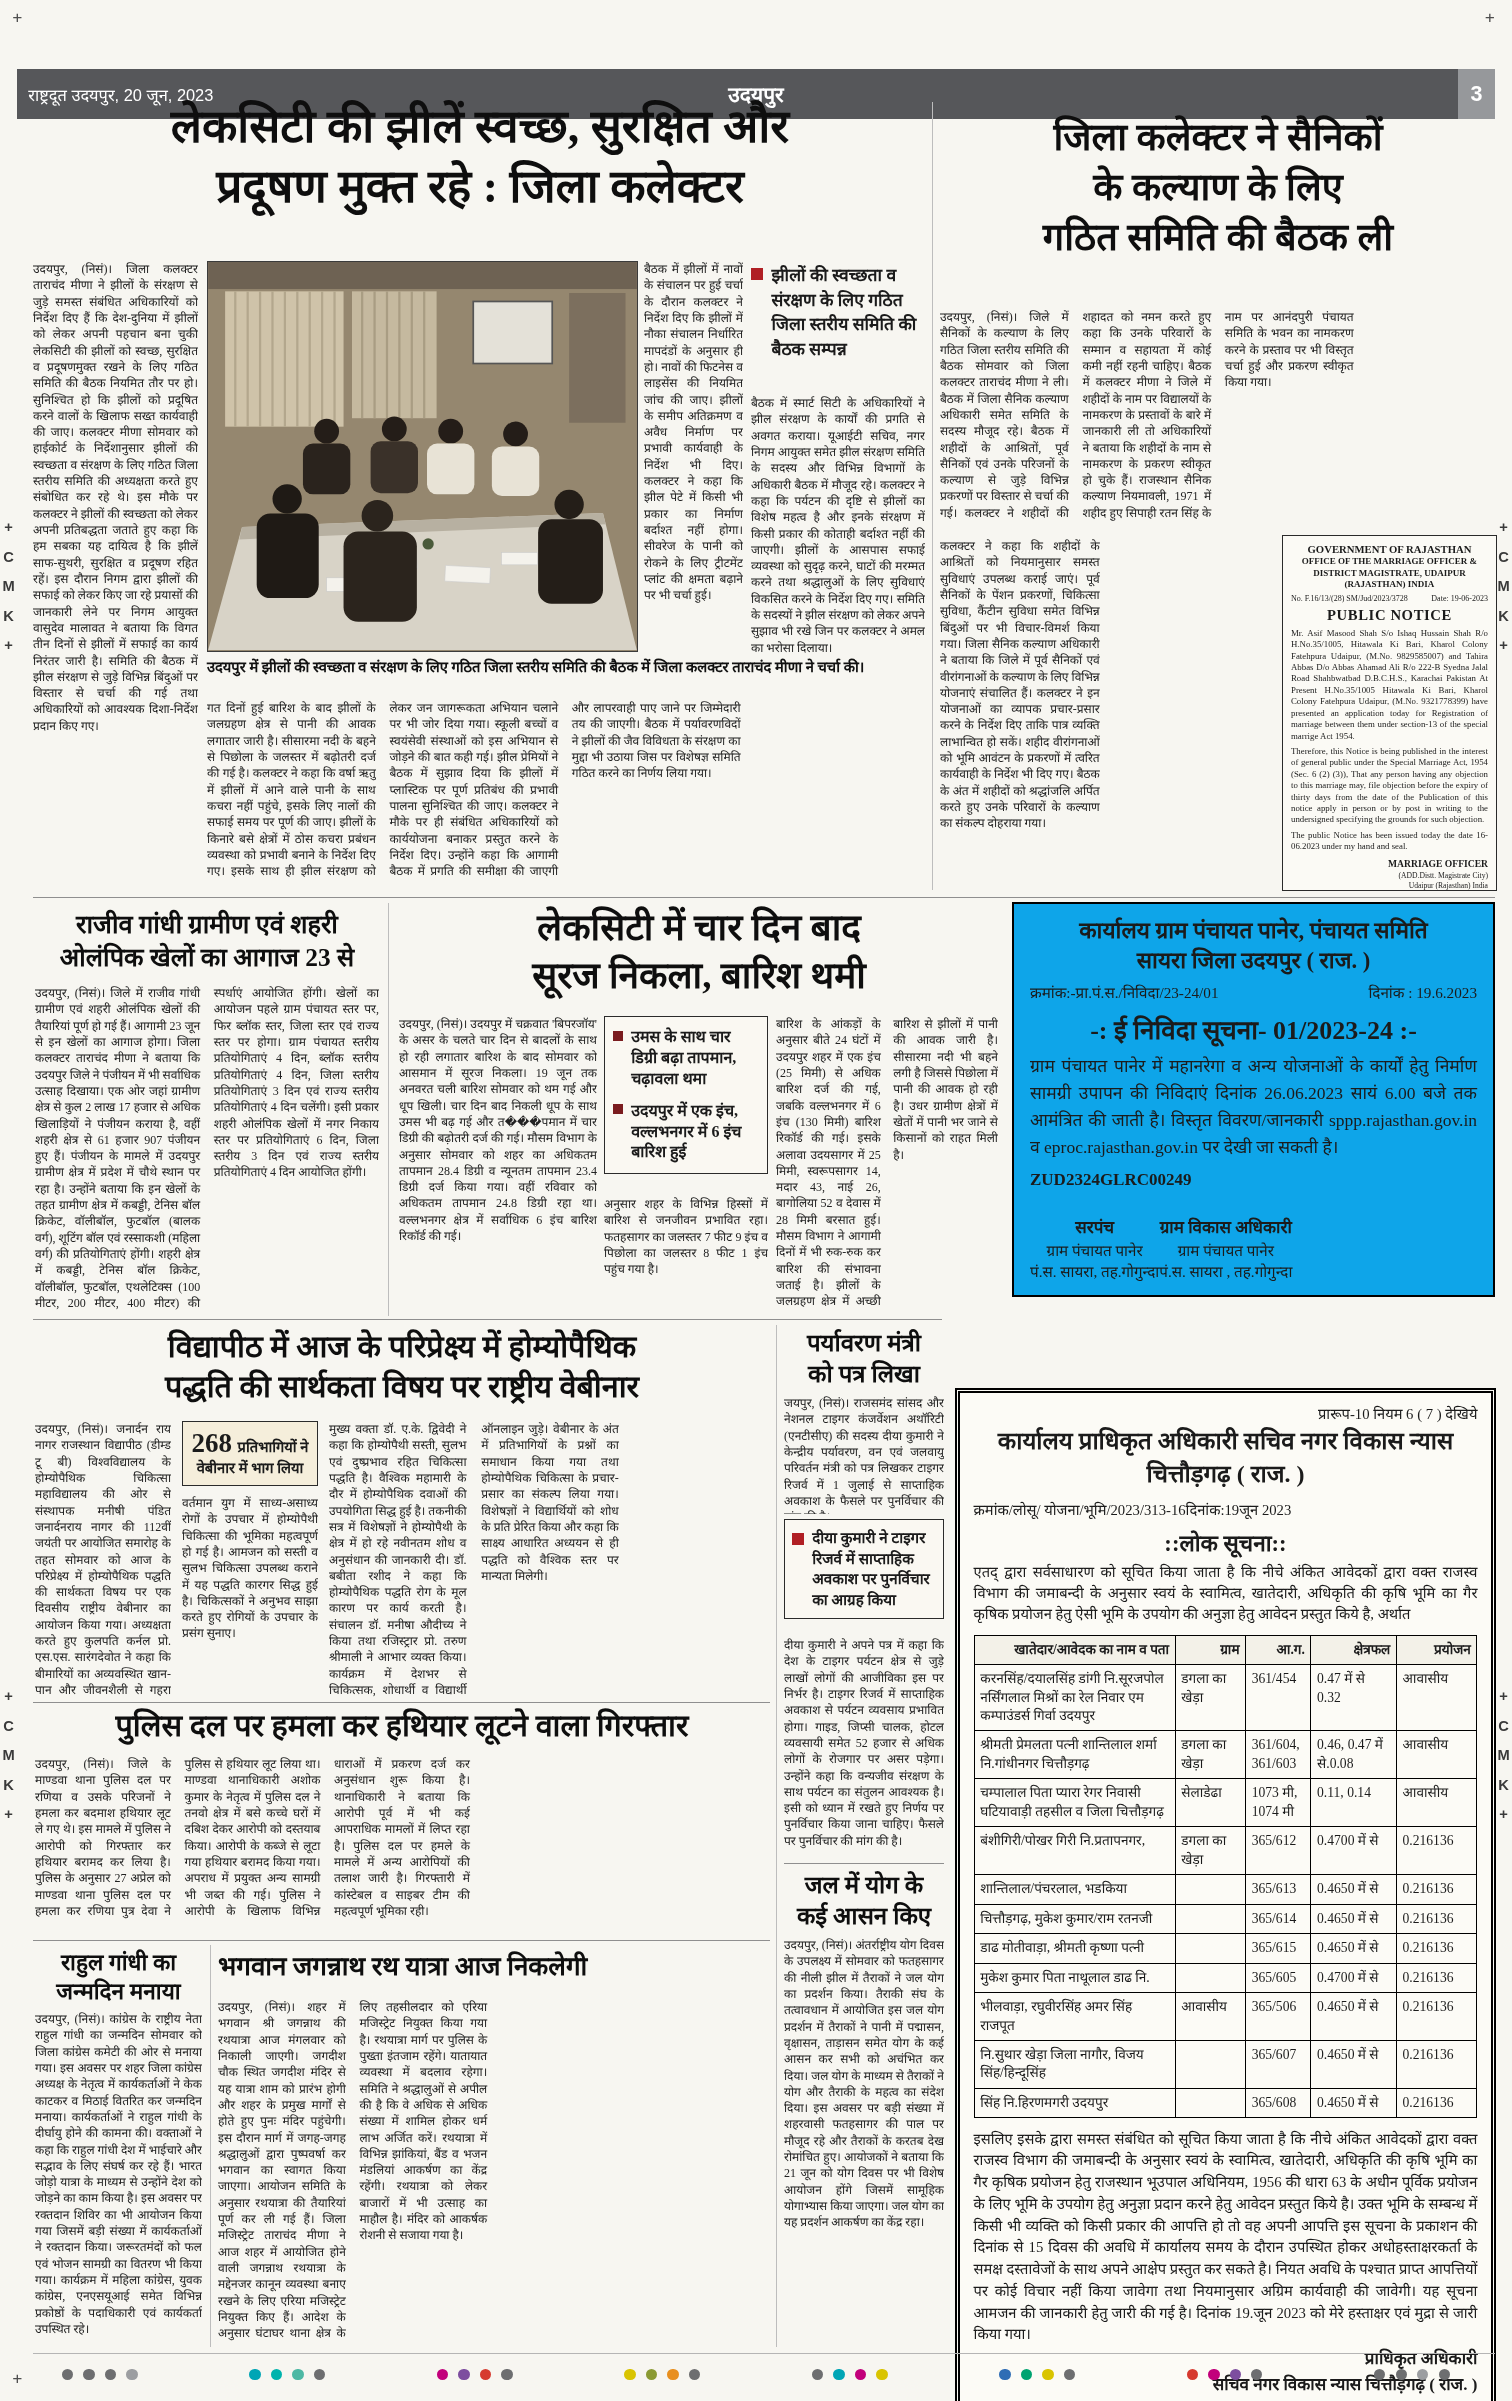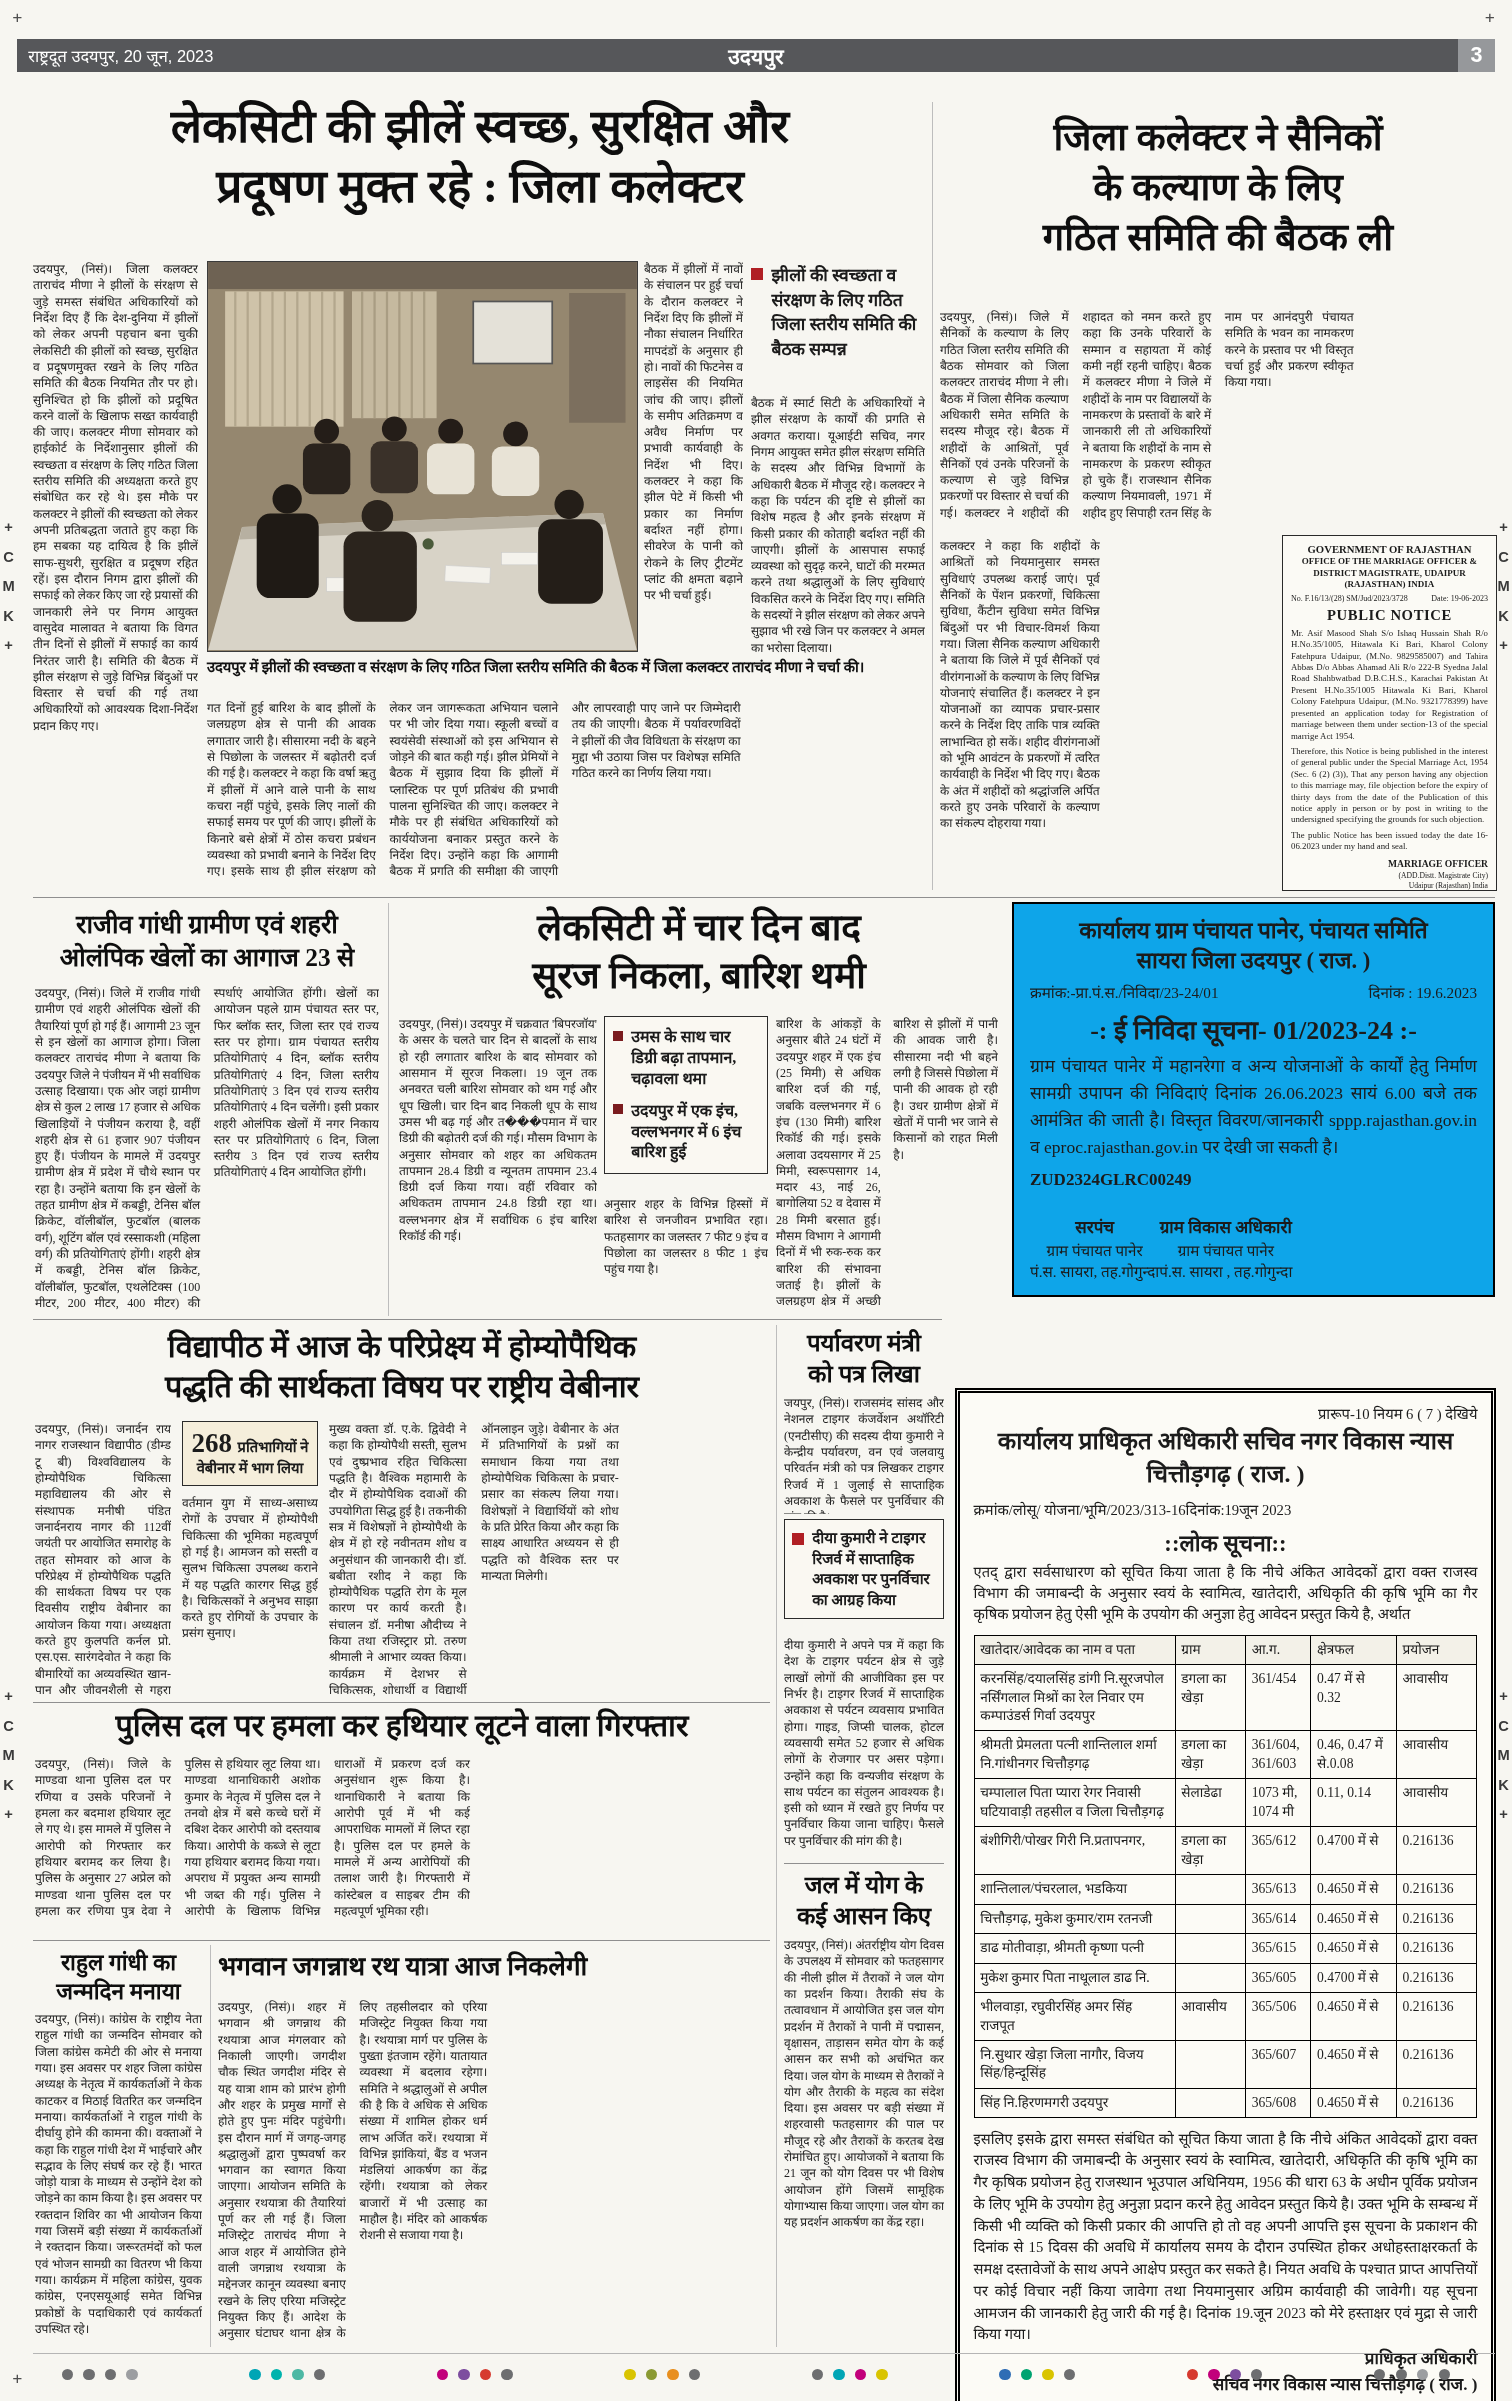--- a/index.html
+++ b/index.html
@@ -42,21 +42,21 @@
   .n-sig{text-align:right;font-weight:bold;font-size:9.6px;margin-top:5.6px;line-height:1.3}
   .n-sig .small{font-weight:normal;font-size:7.6px;display:block}
   .lok{position:absolute;border:5.1px double #000;padding:10.2px 13.6px;display:flex;flex-direction:column;background:#fcfbf6}
   .l-form{text-align:right;font-size:14.7px}
   .l-office{text-align:center;font-weight:bold;font-size:24px;line-height:1.35;margin-top:2.3px}
   .l-ref{display:flex;justify-content:flex-start;font-size:14.7px;margin-top:9px}
   .l-title{text-align:center;font-weight:bold;font-size:22.6px;margin:8px 0 3.4px}
   .l-intro{font-size:14.7px;line-height:1.45;text-align:justify}
   table.l-table{width:100%;border-collapse:collapse;margin-top:9px;font-size:13.6px}
   .l-table th,.l-table td{border:1.1px solid #000;padding:5.1px 5.6px;vertical-align:top;text-align:left;line-height:1.35}
-  .l-table th{font-weight:normal;text-align:left;background:#f3f1e8}
+  .l-table th{font-weight:bold;text-align:right;background:#f3f1e8}
   .l-closing{font-size:14.7px;line-height:1.48;text-align:justify;margin-top:10.2px}
   .l-sig{margin-top:auto;text-align:right;font-weight:bold;font-size:17px;line-height:1.55}
   .hr{position:absolute;background:#8f8f8f;height:1.1px}
   .vr{position:absolute;background:#bdbdbd;width:1.1px}
   .env-box{position:absolute;border:1.1px solid #2b2b2b;padding:8px 6.8px;background:#faf8f2;display:flex;font-weight:bold;font-size:15.2px;line-height:1.35}
   .dots{position:absolute;display:flex;justify-content:space-between;align-items:center}
   .dot-group{display:flex;gap:10.2px}
   .dot{width:11.3px;height:11.3px;border-radius:50%;display:inline-block}
 </style>
 </head>
@@ -91,21 +91,21 @@
       <div>+</div>
     </div>
   <div class="cmk" style="left:1495px;top:1688px">
       <div>+</div>
       <div>C</div>
       <div>M</div>
       <div>K</div>
       <div>+</div>
     </div>
 
-  <div class="header-bar abs" style="left:17px;top:39px;width:1478px;height:33px">
+  <div class="header-bar abs" style="left:17px;top:69px;width:1478px;height:50px">
     <span class="h-left">राष्ट्रदूत उदयपुर, 20 जून, 2023</span>
     <span class="h-center">उदयपुर</span>
     <span class="h-pagenum">3</span>
   </div>
 
   <div class="headline" style="left:31px;top:97px;width:898px;font-size:46px">
     <span class="hl-line">लेकसिटी की झीलें स्वच्छ, सुरक्षित और</span>
     <span class="hl-line">प्रदूषण मुक्त रहे : जिला कलेक्टर</span>
   </div>
 

